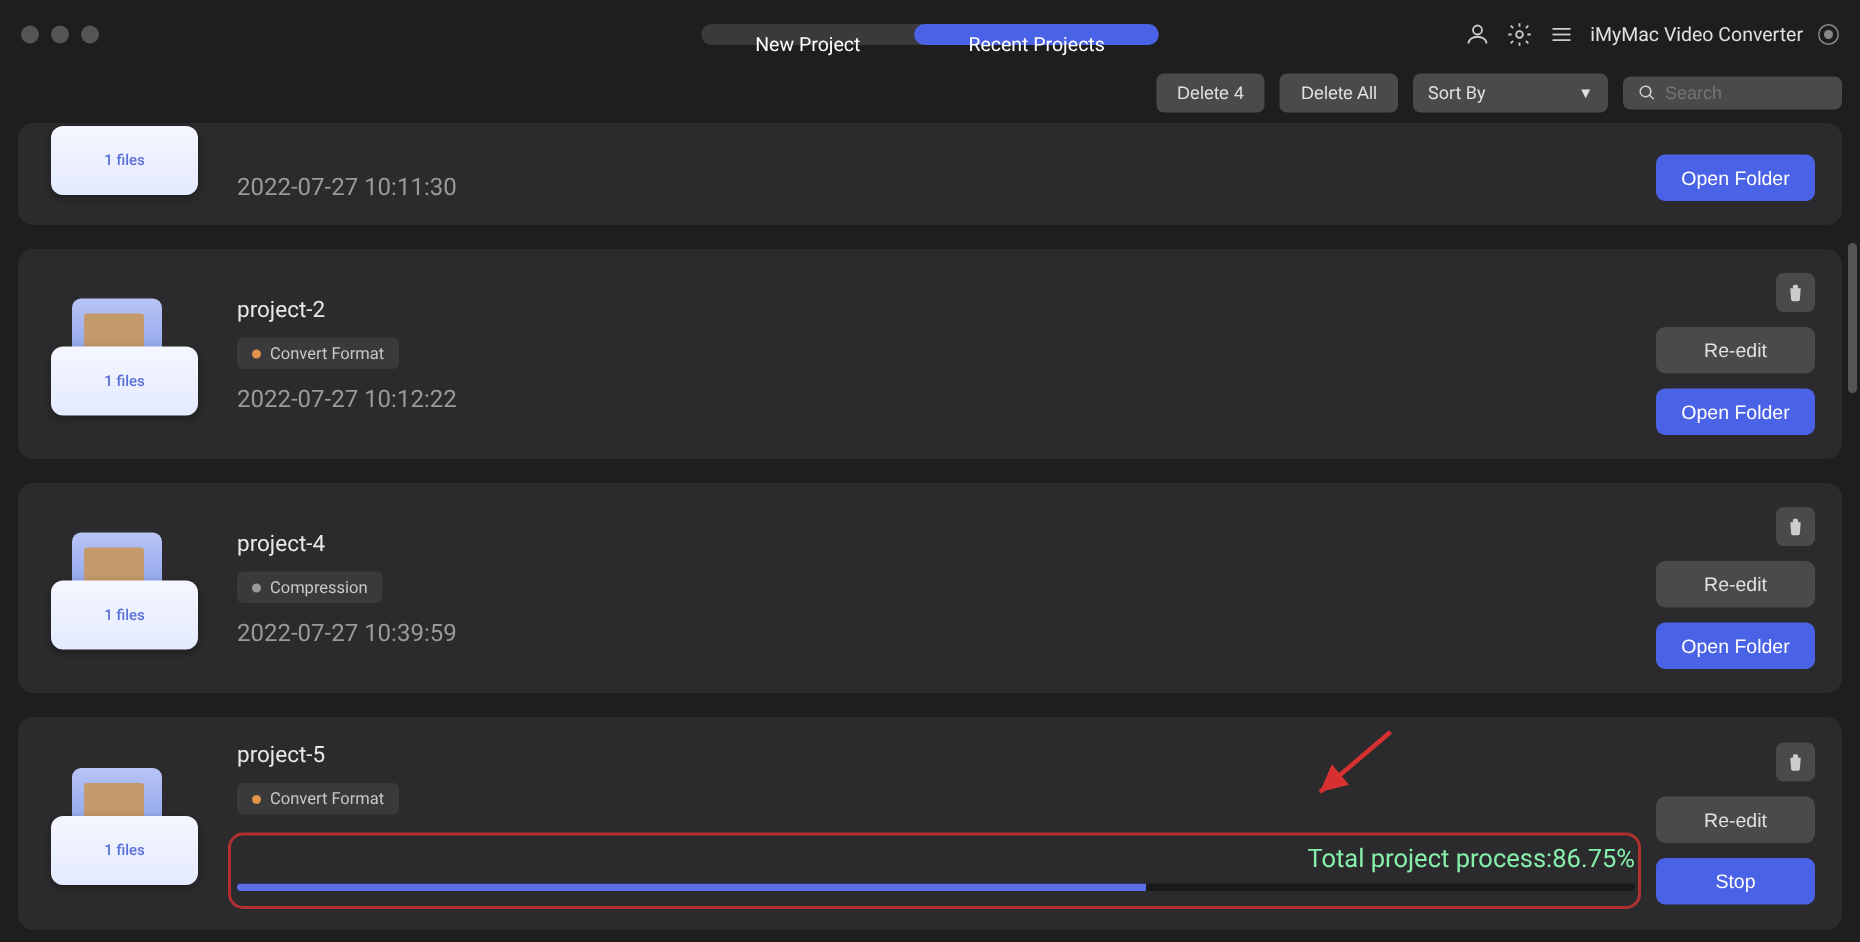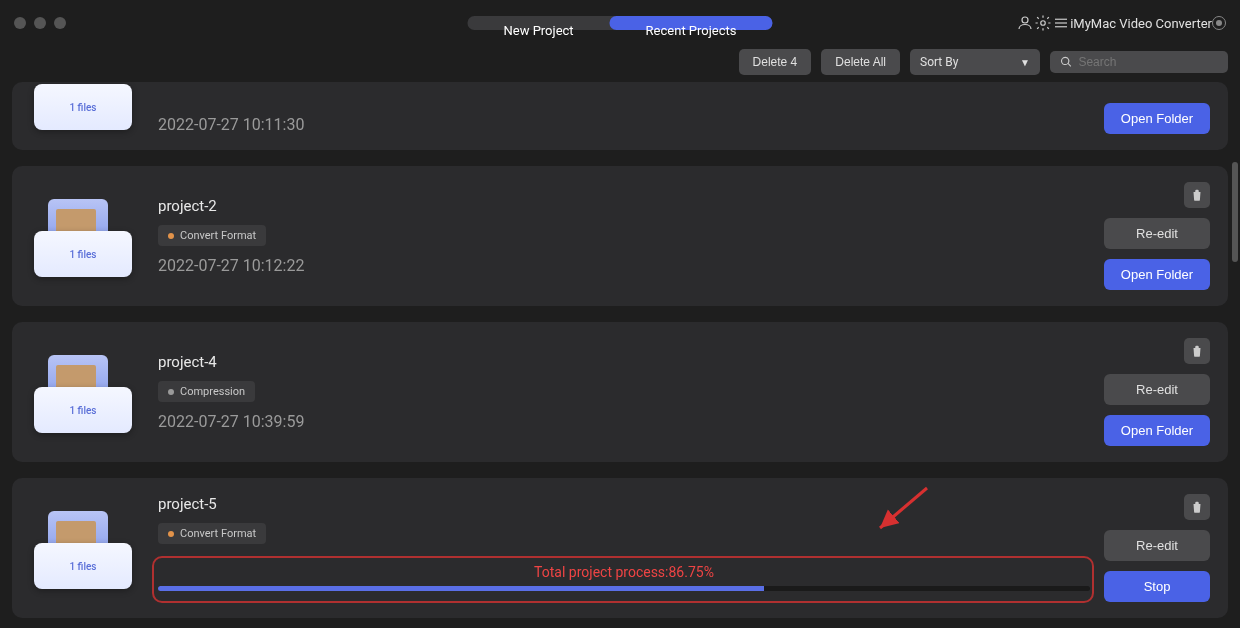--- a/index.html
+++ b/index.html
@@ -6,32 +6,32 @@
   html, body { width: 1240px; height: 628px; background: #1e1e1e; font-family: -apple-system, BlinkMacSystemFont, "Segoe UI", Roboto, sans-serif; color: #e0e0e0; overflow: hidden; }
   body { display: flex; flex-direction: column; }
   
   
   .titlebar { height: 46px; display: flex; align-items: center; padding: 0 14px; position: relative; }
   .traffic-lights { display: flex; gap: 8px; }
   .traffic-light { width: 12px; height: 12px; border-radius: 50%; background: #555; }
   .titlebar-tabs { position: absolute; left: 50%; transform: translateX(-50%); display: flex; background: #3a3a3c; border-radius: 18px; height: 14px; }
   .titlebar-tab { padding: 0 36px; line-height: 30px; font-size: 13px; color: #fff; border-radius: 18px; cursor: pointer; }
   .titlebar-tab.active { background: #4a62e6; }
-  .titlebar-right { margin-left: auto; display: flex; align-items: center; }
+  .titlebar-right { margin-left: auto; display: flex; align-items: center; gap: 10px; }
   .titlebar-icon { width: 18px; height: 18px; display: flex; align-items: center; justify-content: center; color: #ccc; cursor: pointer; }
   .app-title { font-size: 13px; color: #e0e0e0; }
   .rec-dot { width: 14px; height: 14px; border: 1px solid #888; border-radius: 50%; display: flex; align-items: center; justify-content: center; }
   .rec-dot::after { content: ""; width: 6px; height: 6px; background: #888; border-radius: 50%; }
   
   
   .toolbar { height: 36px; display: flex; align-items: center; justify-content: flex-end; gap: 10px; padding: 0 12px 4px 12px; }
   .tool-btn { background: #4a4a4c; color: #e0e0e0; border: none; padding: 6px 14px; border-radius: 5px; font-size: 12px; cursor: pointer; }
   .sort-select { background: #4a4a4c; color: #e0e0e0; border: none; padding: 6px 10px; border-radius: 5px; font-size: 12px; width: 130px; display: flex; justify-content: space-between; align-items: center; cursor: pointer; }
   .sort-select .chev { font-size: 10px; }
-  .search-wrap { background: #4a4a4c; border-radius: 5px; padding: 4px 10px; display: flex; gap: 6px; width: 178px; }
+  .search-wrap { background: #4a4a4c; border-radius: 5px; padding: 4px 10px; display: flex; gap: 6px; width: 146px; }
   .search-wrap svg { width: 14px; height: 14px; fill: #ccc; }
   .search-wrap input { background: transparent; border: none; outline: none; color: #e0e0e0; font-size: 12px; width: 100%; }
   
   
   .list-area { flex: 1; overflow-y: auto; padding: 0 12px; position: relative; }
   .scroll-indicator { position: absolute; right: 2px; top: 80px; width: 6px; height: 100px; background: #555; border-radius: 3px; }
   
   
   .card { background: #2b2b2d; border-radius: 10px; margin-bottom: 16px; padding: 16px 18px 16px 16px; display: flex; align-items: center; position: relative; min-height: 130px; }
   .card.truncated { min-height: 68px; padding-top: 0; margin-bottom: 16px; }
@@ -52,21 +52,21 @@
   .card-actions { display: flex; flex-direction: column; gap: 10px; align-items: flex-end; width: 110px; flex-shrink: 0; }
   .trash { width: 26px; height: 26px; background: #4a4a4c; border-radius: 5px; display: flex; align-items: center; justify-content: center; cursor: pointer; }
   .trash svg { width: 14px; height: 14px; fill: #ccc; }
   .action-btn { width: 106px; padding: 8px 0; border: none; border-radius: 6px; font-size: 13px; cursor: pointer; text-align: center; }
   .btn-grey { background: #4a4a4c; color: #e0e0e0; }
   .btn-blue { background: #4a62e6; color: #fff; }
   
   
   .progress-wrap { position: relative; display: flex; flex-direction: column; gap: 6px; margin-top: 4px; padding: 6px 10px 10px 0; }
   .progress-annot { position: absolute; border: 2px solid #b03030; border-radius: 10px; left: -6px; right: 6px; top: -2px; bottom: -2px; pointer-events: none; }
-  .progress-header { display: flex; justify-content: center; font-size: 14px; color: #ef4444; }
+  .progress-header { display: flex; justify-content: flex-end; font-size: 17px; color: #86efac; }
   .progress-bar { height: 5px; background: #1a1a1a; border-radius: 3px; overflow: hidden; }
   .progress-fill { height: 100%; background: #5a6fe6; }
   
   
   .arrow-annot { position: absolute; pointer-events: none; }
   
   svg.ico { width: 18px; height: 18px; stroke: #ccc; fill: none; stroke-width: 1.6; }
 </style>
 </head>
 <body>

